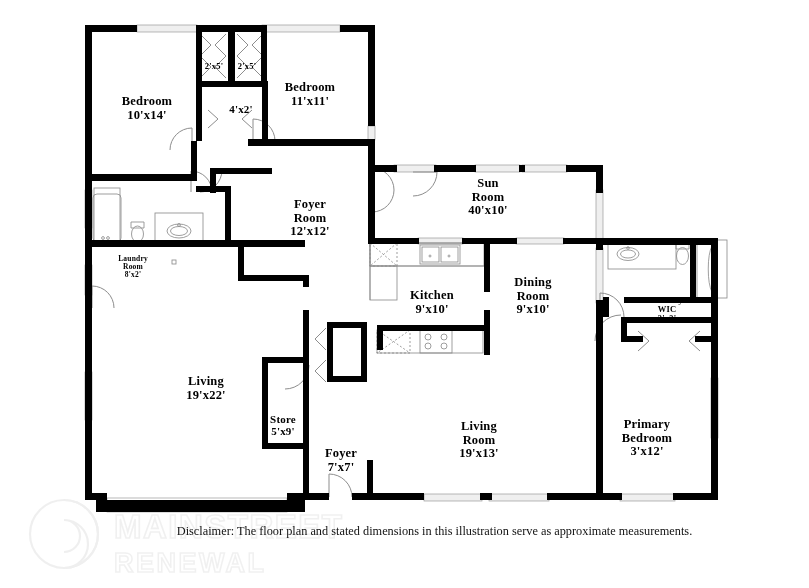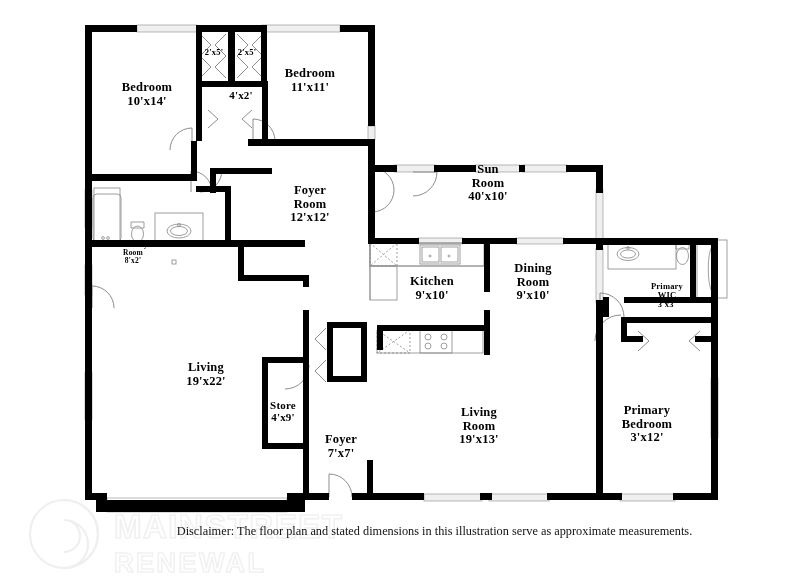--- a/index.html
+++ b/index.html
@@ -14,20 +14,21 @@
   .room-label{
     position:absolute;
     text-align:center;
     font-family:"Liberation Serif", serif;
     font-weight:bold;
     color:#000;
     line-height:1.08;
     white-space:nowrap;
     transform:translate(-50%,-50%);
     letter-spacing:.2px;
+    margin-top:14px;
   }
   .room-label .rl-name{display:block;}
   .room-label .rl-dim{display:block;}
   .sz-md{font-size:12.5px;}
   .sz-sm{font-size:11px;}
   .sz-xs{font-size:8.5px;}
   .sz-tiny{font-size:7.5px;}
   #disclaimer{
     position:absolute;left:0;top:523px;width:809px;
     text-align:center;
@@ -361,21 +362,21 @@
     <span class="rl-dim">3'x3'</span>
   </div>
 
   <div class="room-label sz-md" style="left:206px;top:374px;">
     <span class="rl-name">Living</span>
     <span class="rl-dim">19'x22'</span>
   </div>
 
   <div class="room-label sz-sm" style="left:283px;top:412px;">
     <span class="rl-name">Store</span>
-    <span class="rl-dim">4'x9'</span>
+    <span class="rl-dim">5'x9'</span>
   </div>
 
   <div class="room-label sz-md" style="left:341px;top:446px;">
     <span class="rl-name">Foyer</span>
     <span class="rl-dim">7'x7'</span>
   </div>
 
   <div class="room-label sz-md" style="left:479px;top:426px;">
     <span class="rl-name" style="max-width:52px;white-space:normal;">Living Room</span>
     <span class="rl-dim">19'x13'</span>

